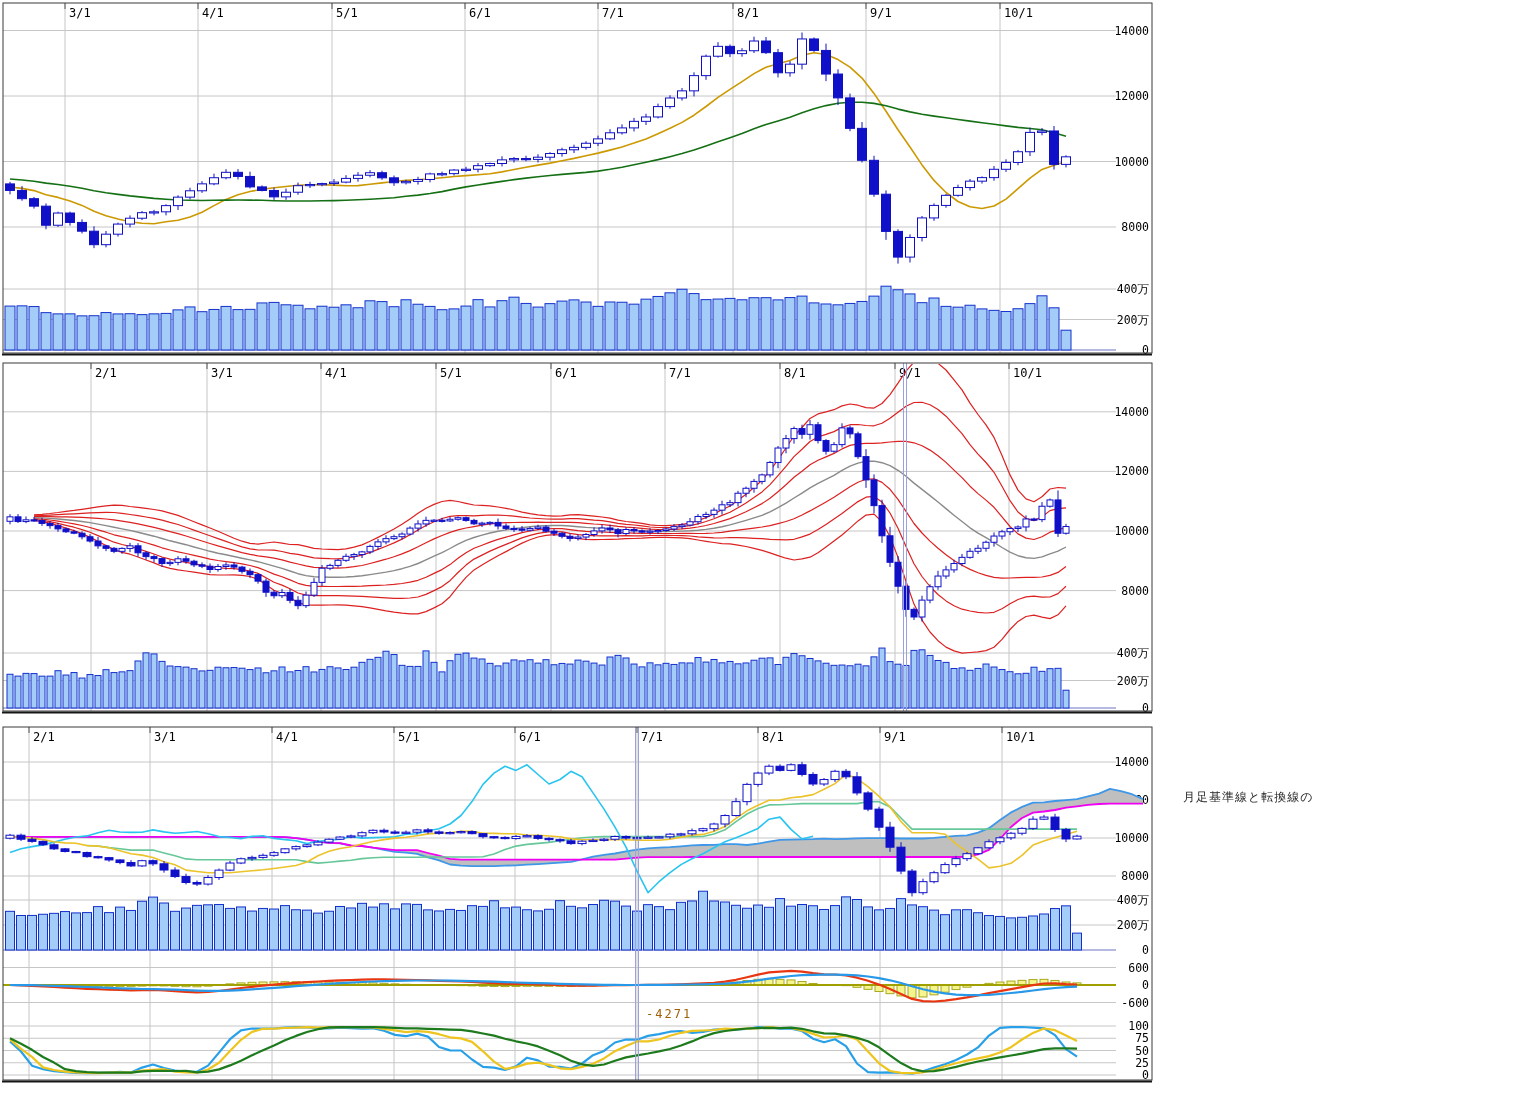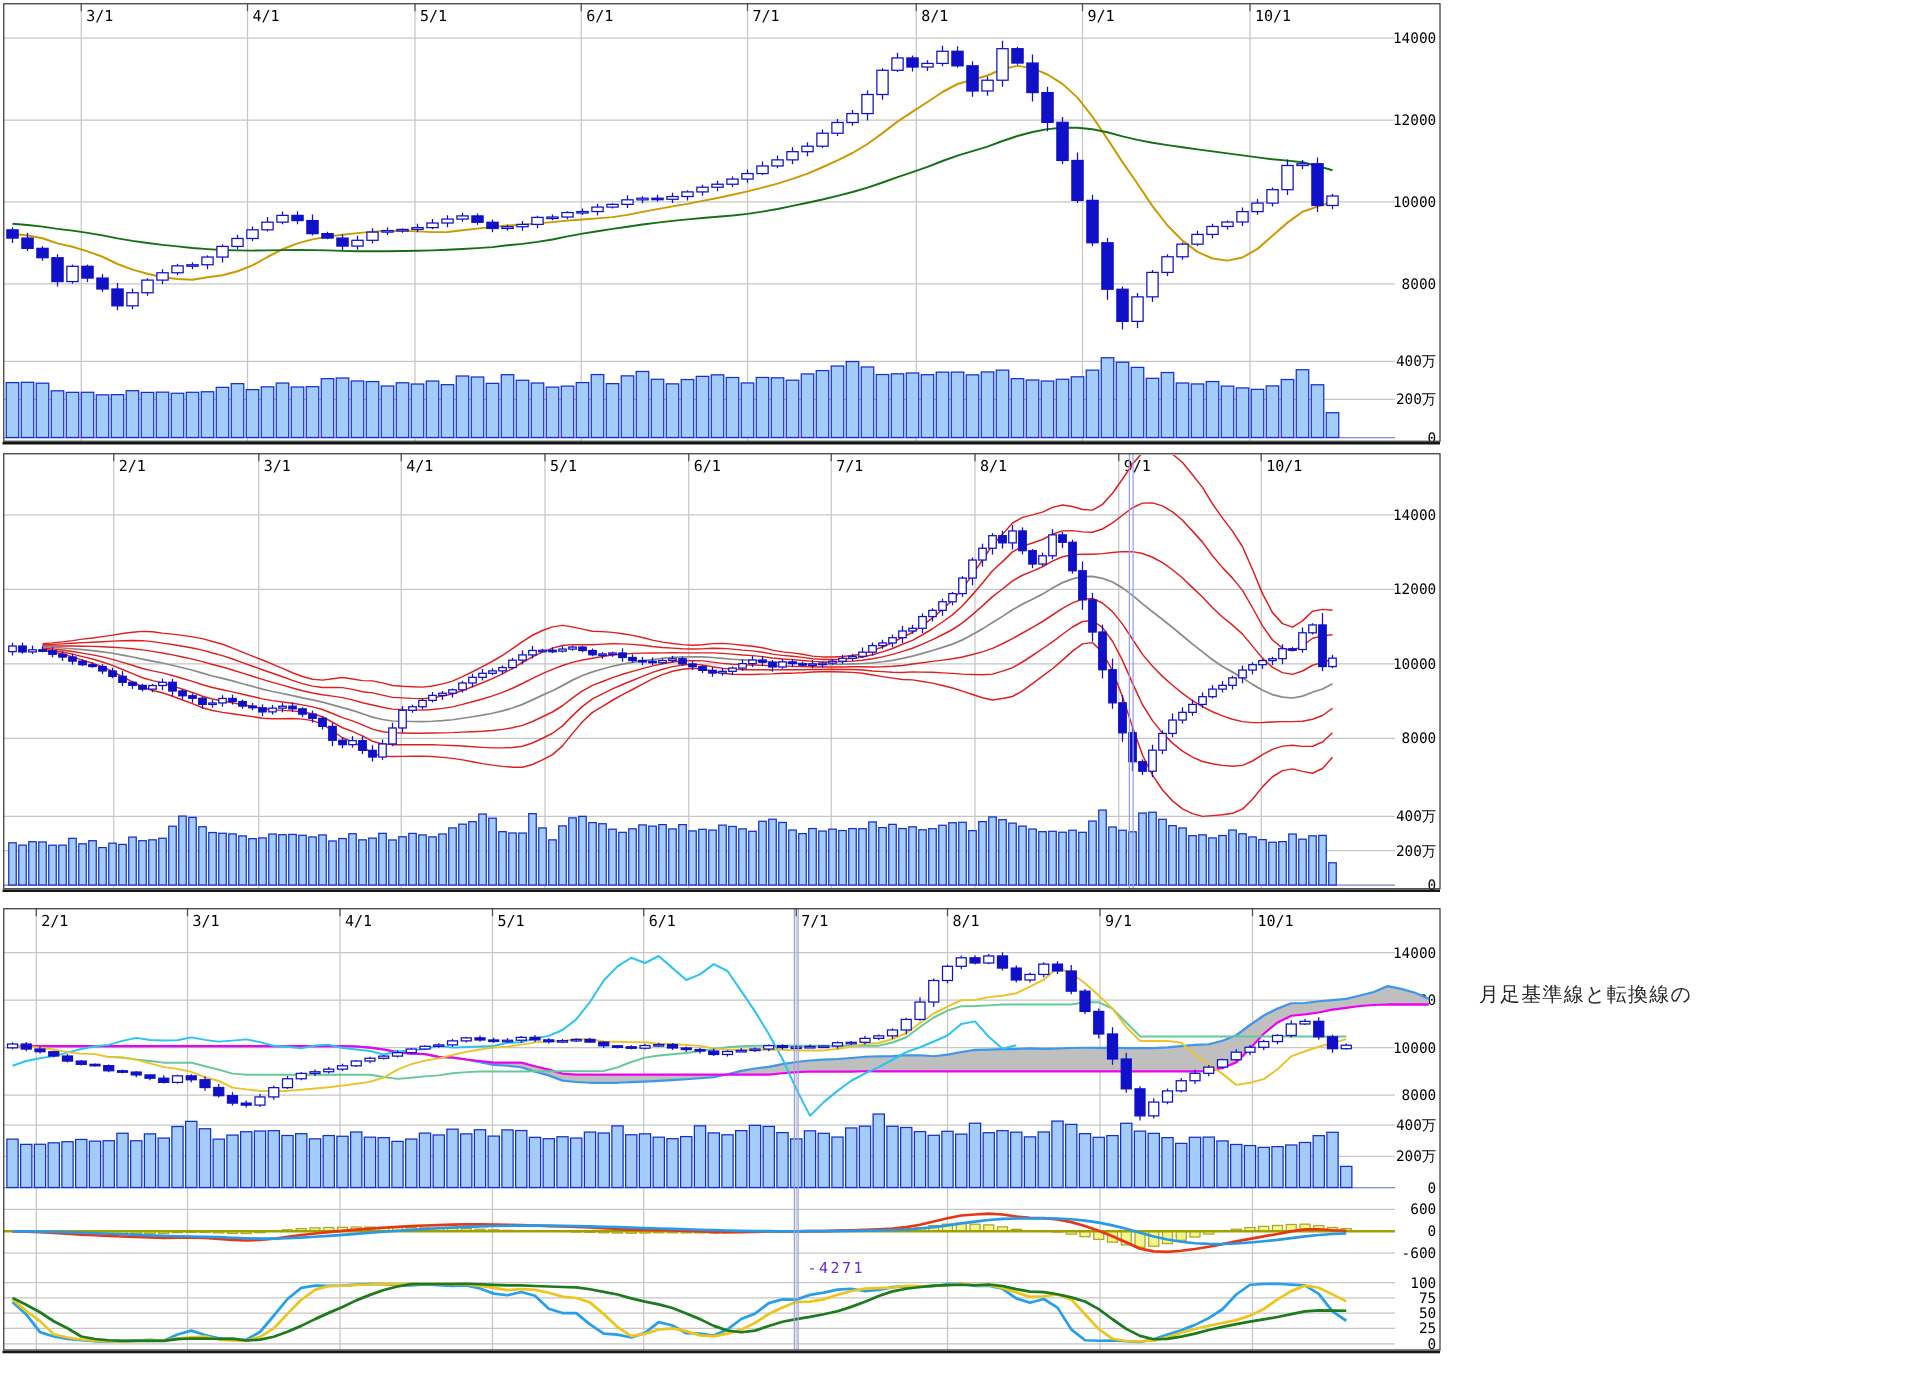--- a/index.html
+++ b/index.html
@@ -1,21 +1,21 @@
 <!DOCTYPE html>
 <html><head>
 <meta charset="utf-8">
 <style>
   html,body{margin:0;padding:0;background:#ffffff;}
   #stage{position:relative;width:1530px;height:1108px;background:#ffffff;overflow:hidden;
          font-family:"Liberation Sans","DejaVu Sans",sans-serif;}
   .chart-svg{position:absolute;left:0;top:0;}
   .annotation{position:absolute;left:1183px;top:781px;width:330px;color:#262626;
-              font-size:16px;line-height:32px;letter-spacing:1px;}
-  .readout{position:absolute;left:646px;top:1007px;color:#6d28d9;
+              font-size:12px;line-height:32px;letter-spacing:1px;}
+  .readout{position:absolute;left:646px;top:1007px;color:#a16207;
            font-family:"DejaVu Sans Mono",monospace;font-size:12px;letter-spacing:2px;}
 </style>
 </head>
 <body>
 
 <div id="stage">
   <svg id="svg-daily" class="chart-svg" width="1530" height="1108">
       <defs>
         <clipPath id="clip-daily">
           <rect x="4" y="4" width="1147" height="348"></rect>

